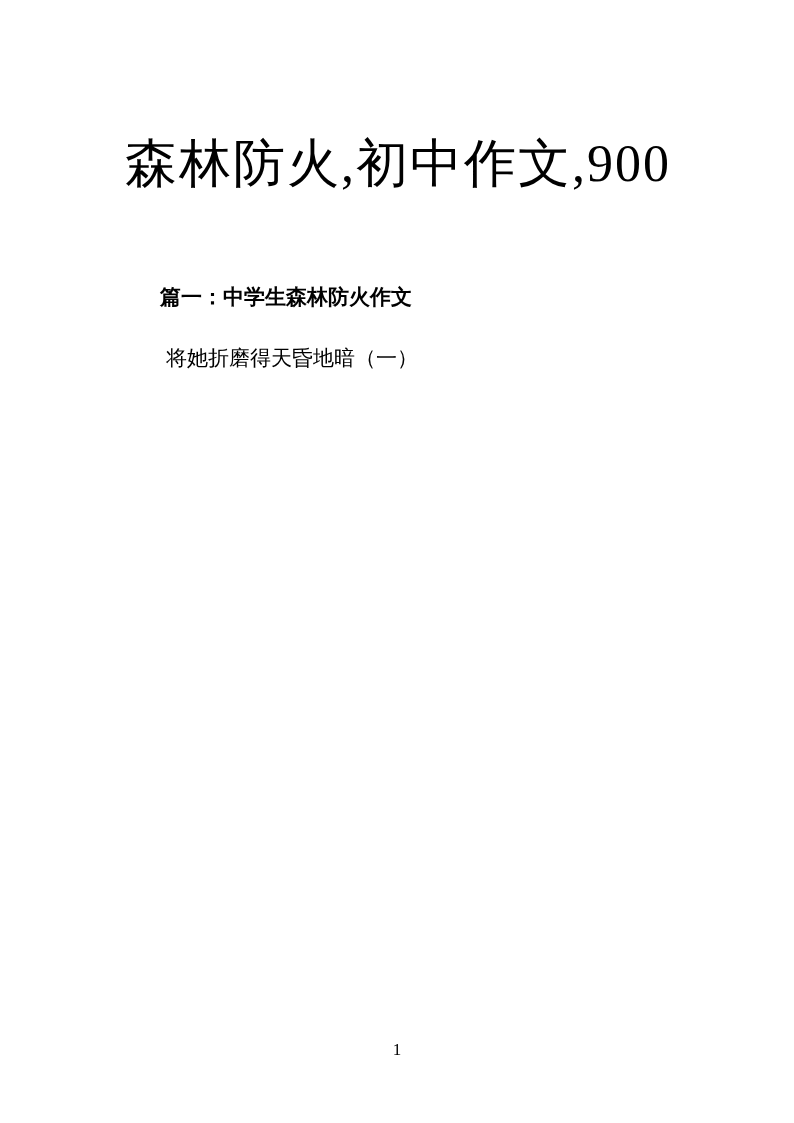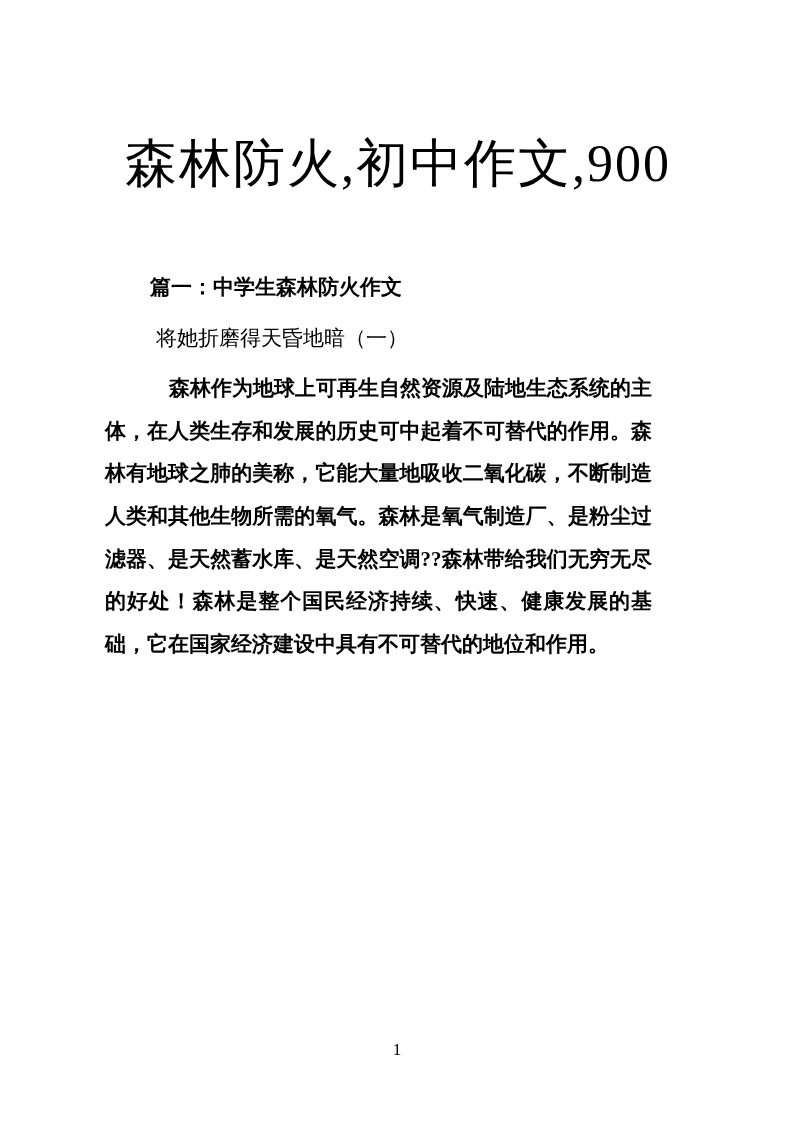--- a/index.html
+++ b/index.html
@@ -32,21 +32,21 @@
     position: absolute;
     top: 258px;
     left: 97px;
     width: 563px;
     font-size: 21px;
     line-height: 42.6px;
     text-align: justify;
     text-justify: inter-ideograph;
   }
   .content p {
-    margin: 8px;
+    margin: 18px;
     padding: 0;
   }
   .h-main {
     font-weight: 700;
     text-indent: 45px;
   }
   .h-sub {
     font-weight: 400;
     text-indent: 51px;
   }
@@ -69,18 +69,17 @@
 </head>
 <body>
 
 <div class="page">
 
   <h1 class="doc-title">森林防火,初中作文,900</h1>
 
   <div class="content">
     <p class="h-main">篇一：中学生森林防火作文</p>
     <p class="h-sub">将她折磨得天昏地暗（一）</p>
-    <p class="para ind-1">森林作为地球上可再生自然资源及陆地生态系统的主体，在人类生存和发展的历史可中起着不可替代的作用。森林有地球之肺的美称，它能大量地吸收二氧化碳，不断制造人类和其他生物所需的氧气。森林是氧气制造厂、是粉尘过滤器、是天然蓄水库、是天然空调??森林带给我们无穷无尽的好处！森林是整个国民经济持续、快速、健康发展的基础，它在国家经济建设中具有不可替代的地位和作用。</p>
   </div>
 
   <div class="page-number">1</div>
 
 </div>
 
 </body></html>

